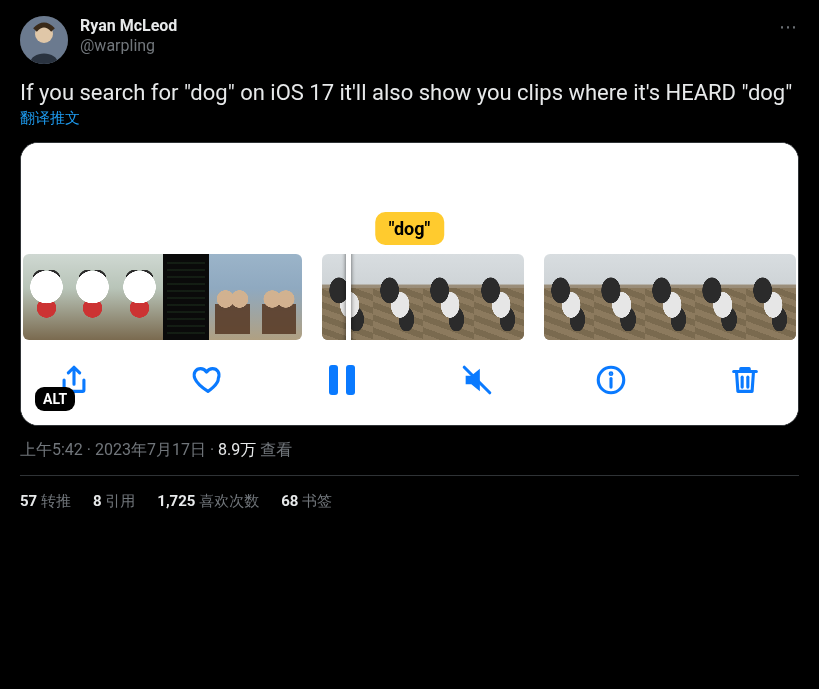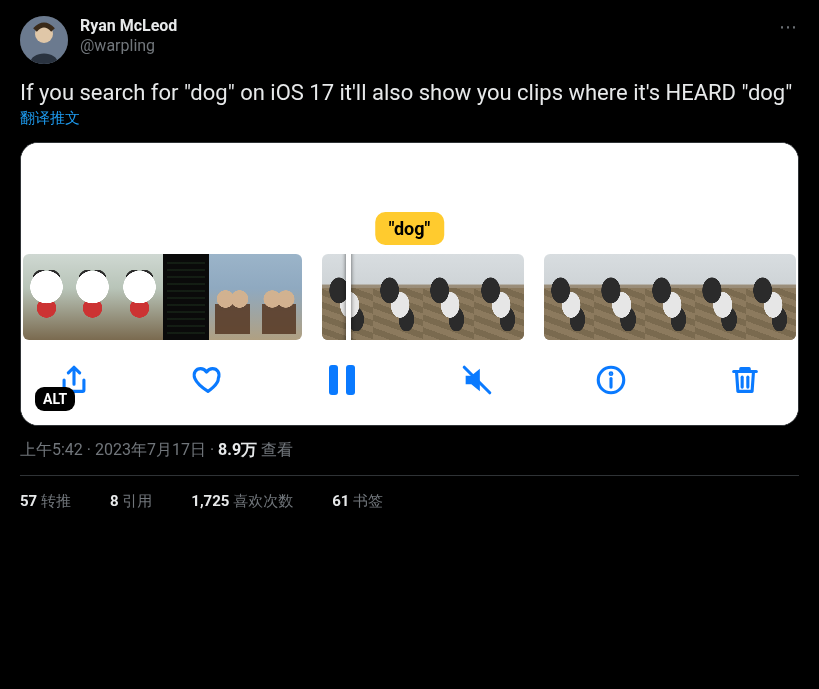--- a/index.html
+++ b/index.html
@@ -203,29 +203,29 @@
     font-weight: 700;
     font-size: 14px;
     padding: 4px 8px;
     border-radius: 9px;
   }
   .meta {
     margin-top: 14px;
     color: #71767b;
     font-size: 16px;
   }
-  .meta .views-num { color: #e7e9ea; font-weight: 700; }
+  .meta .views-num { color: #e7e9ea; font-weight: 400; }
   .divider {
     border: 0;
     border-top: 1px solid #2f3336;
     margin: 14px 0 0 0;
   }
   .stats {
     display: flex;
-    gap: 39px;
+    gap: 22px;
     padding: 16px 0 0 0;
     font-size: 15px;
     color: #71767b;
   }
   .stats .num { color: #e7e9ea; font-weight: 700; }
   .stats .item { cursor: pointer; }
 </style>
 </head>
 <body>
 
@@ -328,16 +328,16 @@
   <div class="meta">
     <span>上午5:42</span><span> · </span><span>2023年7月17日</span><span> · </span><span class="views-num">8.9万</span><span> 查看</span>
   </div>
 
   <hr class="divider">
 
   <div class="stats">
     <span class="item"><span class="num">57</span><span> 转推</span></span>
     <span class="item"><span class="num">8</span><span> 引用</span></span>
     <span class="item"><span class="num">1,725</span><span> 喜欢次数</span></span>
-    <span class="item"><span class="num">61</span><span> 书签</span></span>
+    <span class="item"><span class="num">68</span><span> 书签</span></span>
   </div>
 
 </div>
 
 </body></html>

